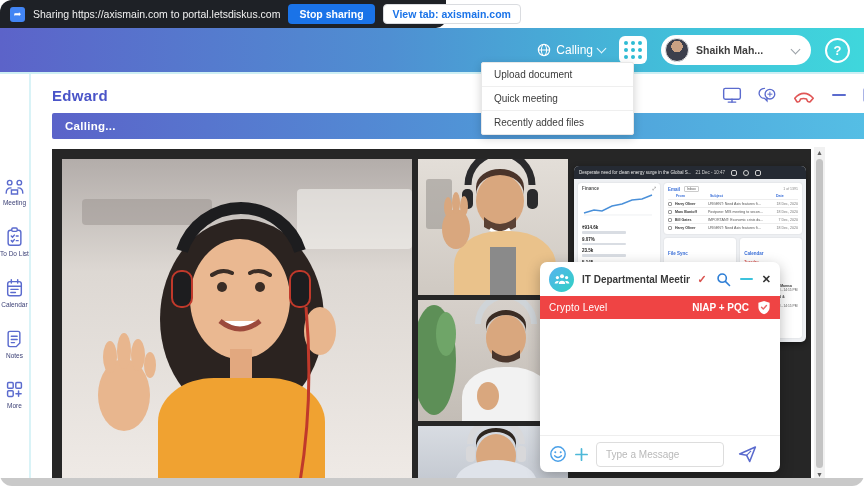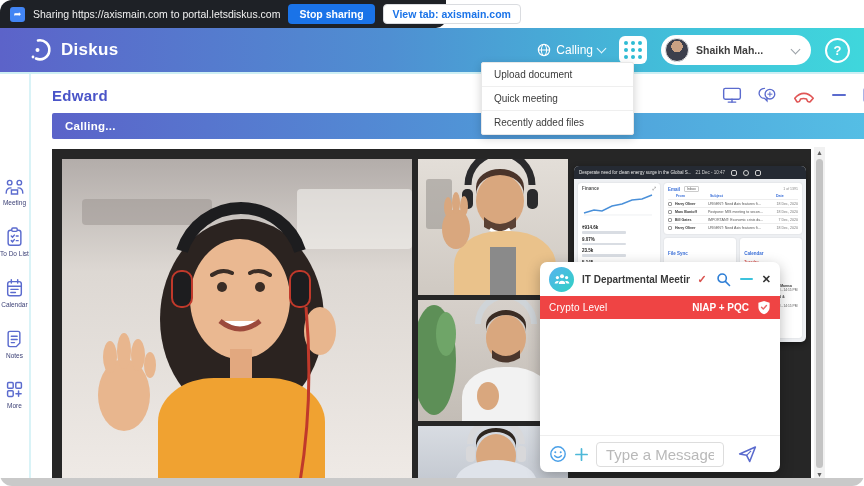--- a/index.html
+++ b/index.html
@@ -112,48 +112,40 @@
   .chat-title { font-size:10px; font-weight:bold; color:#3a3a3a; white-space:nowrap; overflow:hidden;}
   .chat-icons { margin-left:auto; display:flex; align-items:center; gap:9px;}
   .chat-check { color:#d9534f; font-size:11px; font-weight:bold; cursor:pointer;}
   .chat-dash { width:13px; height:2px; background:#3cc3dd; border-radius:1px; cursor:pointer;}
   .chat-close { color:#333; font-size:11px; font-weight:bold; cursor:pointer; line-height:1;}
   .chat-banner { height:23px; background:#ef4444; display:flex; align-items:center; padding:0 9px; color:#fff;}
   .cb-label { font-size:10px; letter-spacing:.2px;}
   .cb-value { margin-left:auto; font-size:10px; font-weight:bold; margin-right:8px;text-align:right;}
   .chat-body { flex:1; background:#fff;}
   .chat-foot { height:37px; border-top:1px solid #eee; display:flex; align-items:center; gap:7px; padding:0 9px;}
-  .chat-input { width:128px; height:25px; border:1px solid #ddd; border-radius:4px; font-size:15px; padding:0 9px; color:#333; font-family:"Liberation Sans",sans-serif;}
+  .chat-input { width:128px; height:25px; border:1px solid #ddd; border-radius:4px; font-size:10px; padding:0 9px; color:#333; font-family:"Liberation Sans",sans-serif;}
   .chat-input::placeholder { color:#b9b9b9; }
 
   .bottom-strip { position:absolute; left:0; bottom:0; width:100%; height:8px; background:#c9c9c9; z-index:60;}
 </style>
 </head>
 <body>
 
 <div class="window">
 
   <div class="share-row">
     <div class="share-pill">
       <div class="share-glyph">➦</div>
       <div class="share-text">Sharing https://axismain.com to portal.letsdiskus.com</div>
       <button class="btn-stop">Stop sharing</button>
       <button class="btn-viewtab">View tab: axismain.com</button>
     </div>
   </div>
 
   <div class="app-header">
-    <div class="logo-wrap">
-      <svg width="26" height="26" viewBox="0 0 26 26">
-        <path d="M8 21.5 A9.5 9.5 0 1 0 10 3.5" stroke="#fff" stroke-width="2.6" fill="none" stroke-linecap="round"></path>
-        <circle cx="5" cy="20" r="1.4" fill="#fff"></circle>
-        <circle cx="9.5" cy="13" r="2" fill="#fff"></circle>
-      </svg>
-      <span class="logo-name">Diskus</span>
-    </div>
     <div class="hdr-right">
       <div class="lang">
         <svg width="14" height="14" viewBox="0 0 14 14">
           <circle cx="7" cy="7" r="5.6" stroke="#fff" stroke-width="1.2" fill="none"></circle>
           <ellipse cx="7" cy="7" rx="2.6" ry="5.6" stroke="#fff" stroke-width="1" fill="none"></ellipse>
           <line x1="1.4" y1="7" x2="12.6" y2="7" stroke="#fff" stroke-width="1"></line>
         </svg>
         <span>Calling</span>
         <i class="chev"></i>
       </div>

